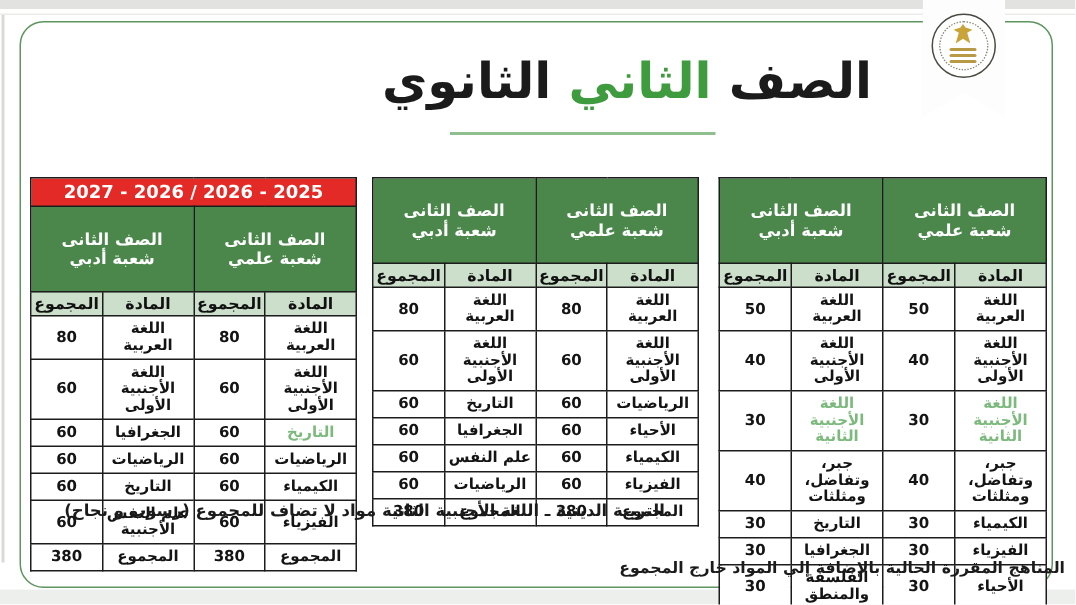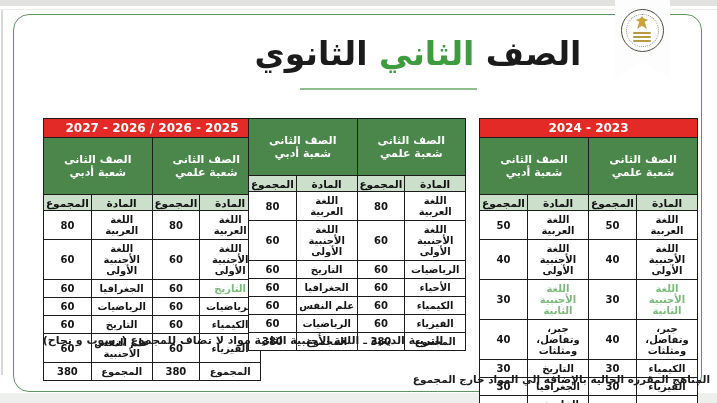--- a/index.html
+++ b/index.html
@@ -53,21 +53,21 @@
   .eagle {
     position:absolute; left:13px; top:6px; width:14px; height:13px;
     background:#C9A43B;
     clip-path:polygon(50% 0,62% 18%,95% 30%,70% 45%,85% 100%,50% 75%,15% 100%,30% 45%,5% 30%,38% 18%);
   }
   .seal-bars { position:absolute; left:11px; top:22px; width:18px; }
   .seal-bars div { height:2px; background:#b89a45; margin-bottom:2px; border-radius:1px; }
 
   
   .tbl { position:absolute; top:118px; width:218px; direction:rtl; }
-  .tbl-left   { left:20px;margin-left:23px; }
+  .tbl-left   { left:20px; }
   .tbl-middle { left:248px; }
   .tbl-right  { left:479px; width:219px; }
 
   table { width:100%; border-collapse:collapse; table-layout:fixed; }
   th, td { border:1px solid #1c1c1c; text-align:center; vertical-align:middle; }
 
   th.year {
     background:#E42A26; color:#ffffff; direction:ltr;
     font-size:12px; font-weight:bold; height:19px; letter-spacing:0;
   }
@@ -261,23 +261,20 @@
 <div class="tbl tbl-right">
   <table>
     <colgroup>
         <col class="c-subj">
         <col class="c-tot">
         <col class="c-subj">
         <col class="c-tot">
       </colgroup>
     <thead>
       <tr>
-          <th class="year" colspan="4">2024 - 2023</th>
-        </tr>
-      <tr>
         <th class="branch" colspan="2">الصف الثانى شعبة علمي</th>
         <th class="branch" colspan="2">الصف الثانى شعبة أدبي</th>
       </tr>
       <tr class="cols">
         <th>المادة</th>
         <th>المجموع</th>
         <th>المادة</th>
         <th>المجموع</th>
       </tr>
     </thead>

